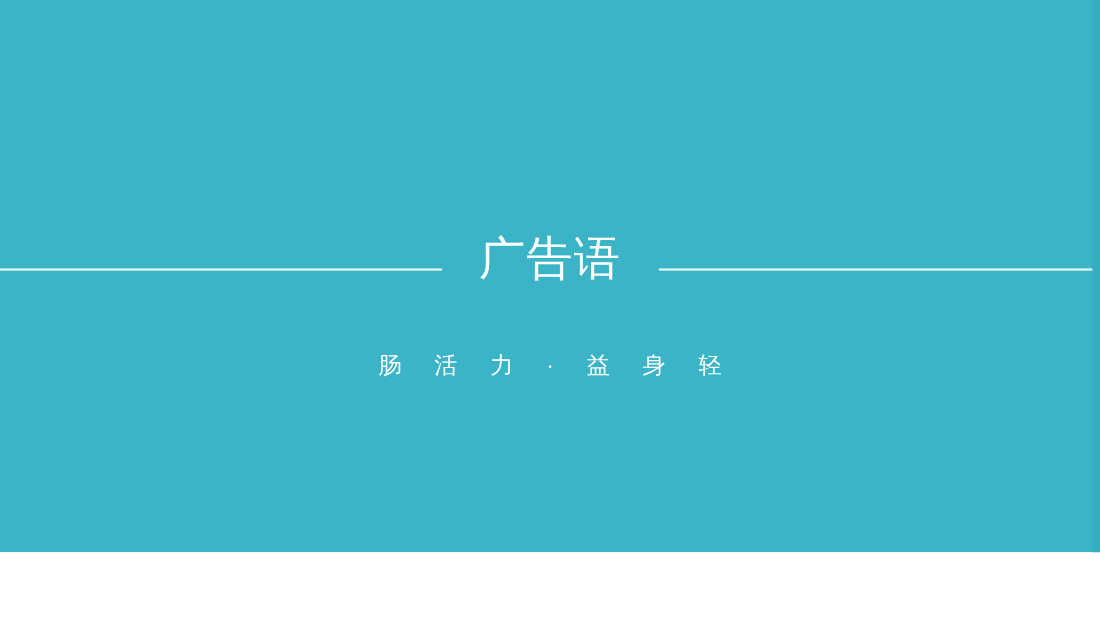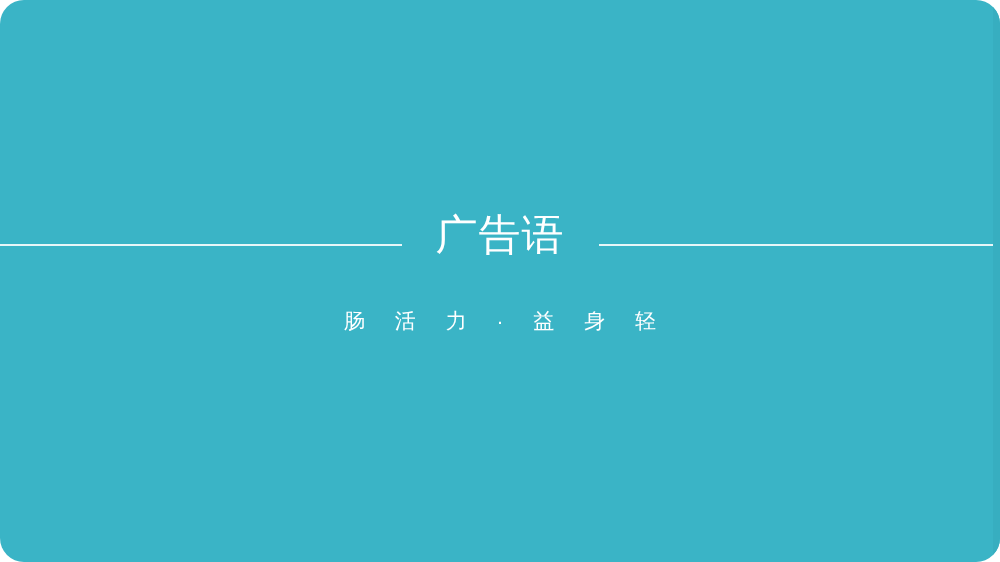--- a/index.html
+++ b/index.html
@@ -5,24 +5,23 @@
 <style>
   html, body {
     margin: 0;
     padding: 0;
     background: #ffffff;
   }
 
   #slide-root {
     position: relative;
     width: 1000px;
-    height: 562px;
+    height: 502px;
     overflow: hidden;
     font-family: "Liberation Sans", "DejaVu Sans", sans-serif;
-    border-radius: 24px;
     -webkit-font-smoothing: antialiased;
   }
 
   
   .slide-background {
     position: absolute;
     inset: 0;
     background: #3ab4c6;
   }
 
@@ -67,21 +66,21 @@
     letter-spacing: 1px;
     color: #ffffff;
     background: #3ab4c6;   
   }
 
   
   .slide-subtitle {
     position: absolute;
     left: 0;
     right: 0;
-    top: 308px;
+    top: 320px;
     margin: 0;
     text-align: center;
     font-size: 21px;
     font-weight: 300;
     line-height: 1.25;
     color: #ffffff;
     
     letter-spacing: 12px;
     text-indent: 12px;
   }

